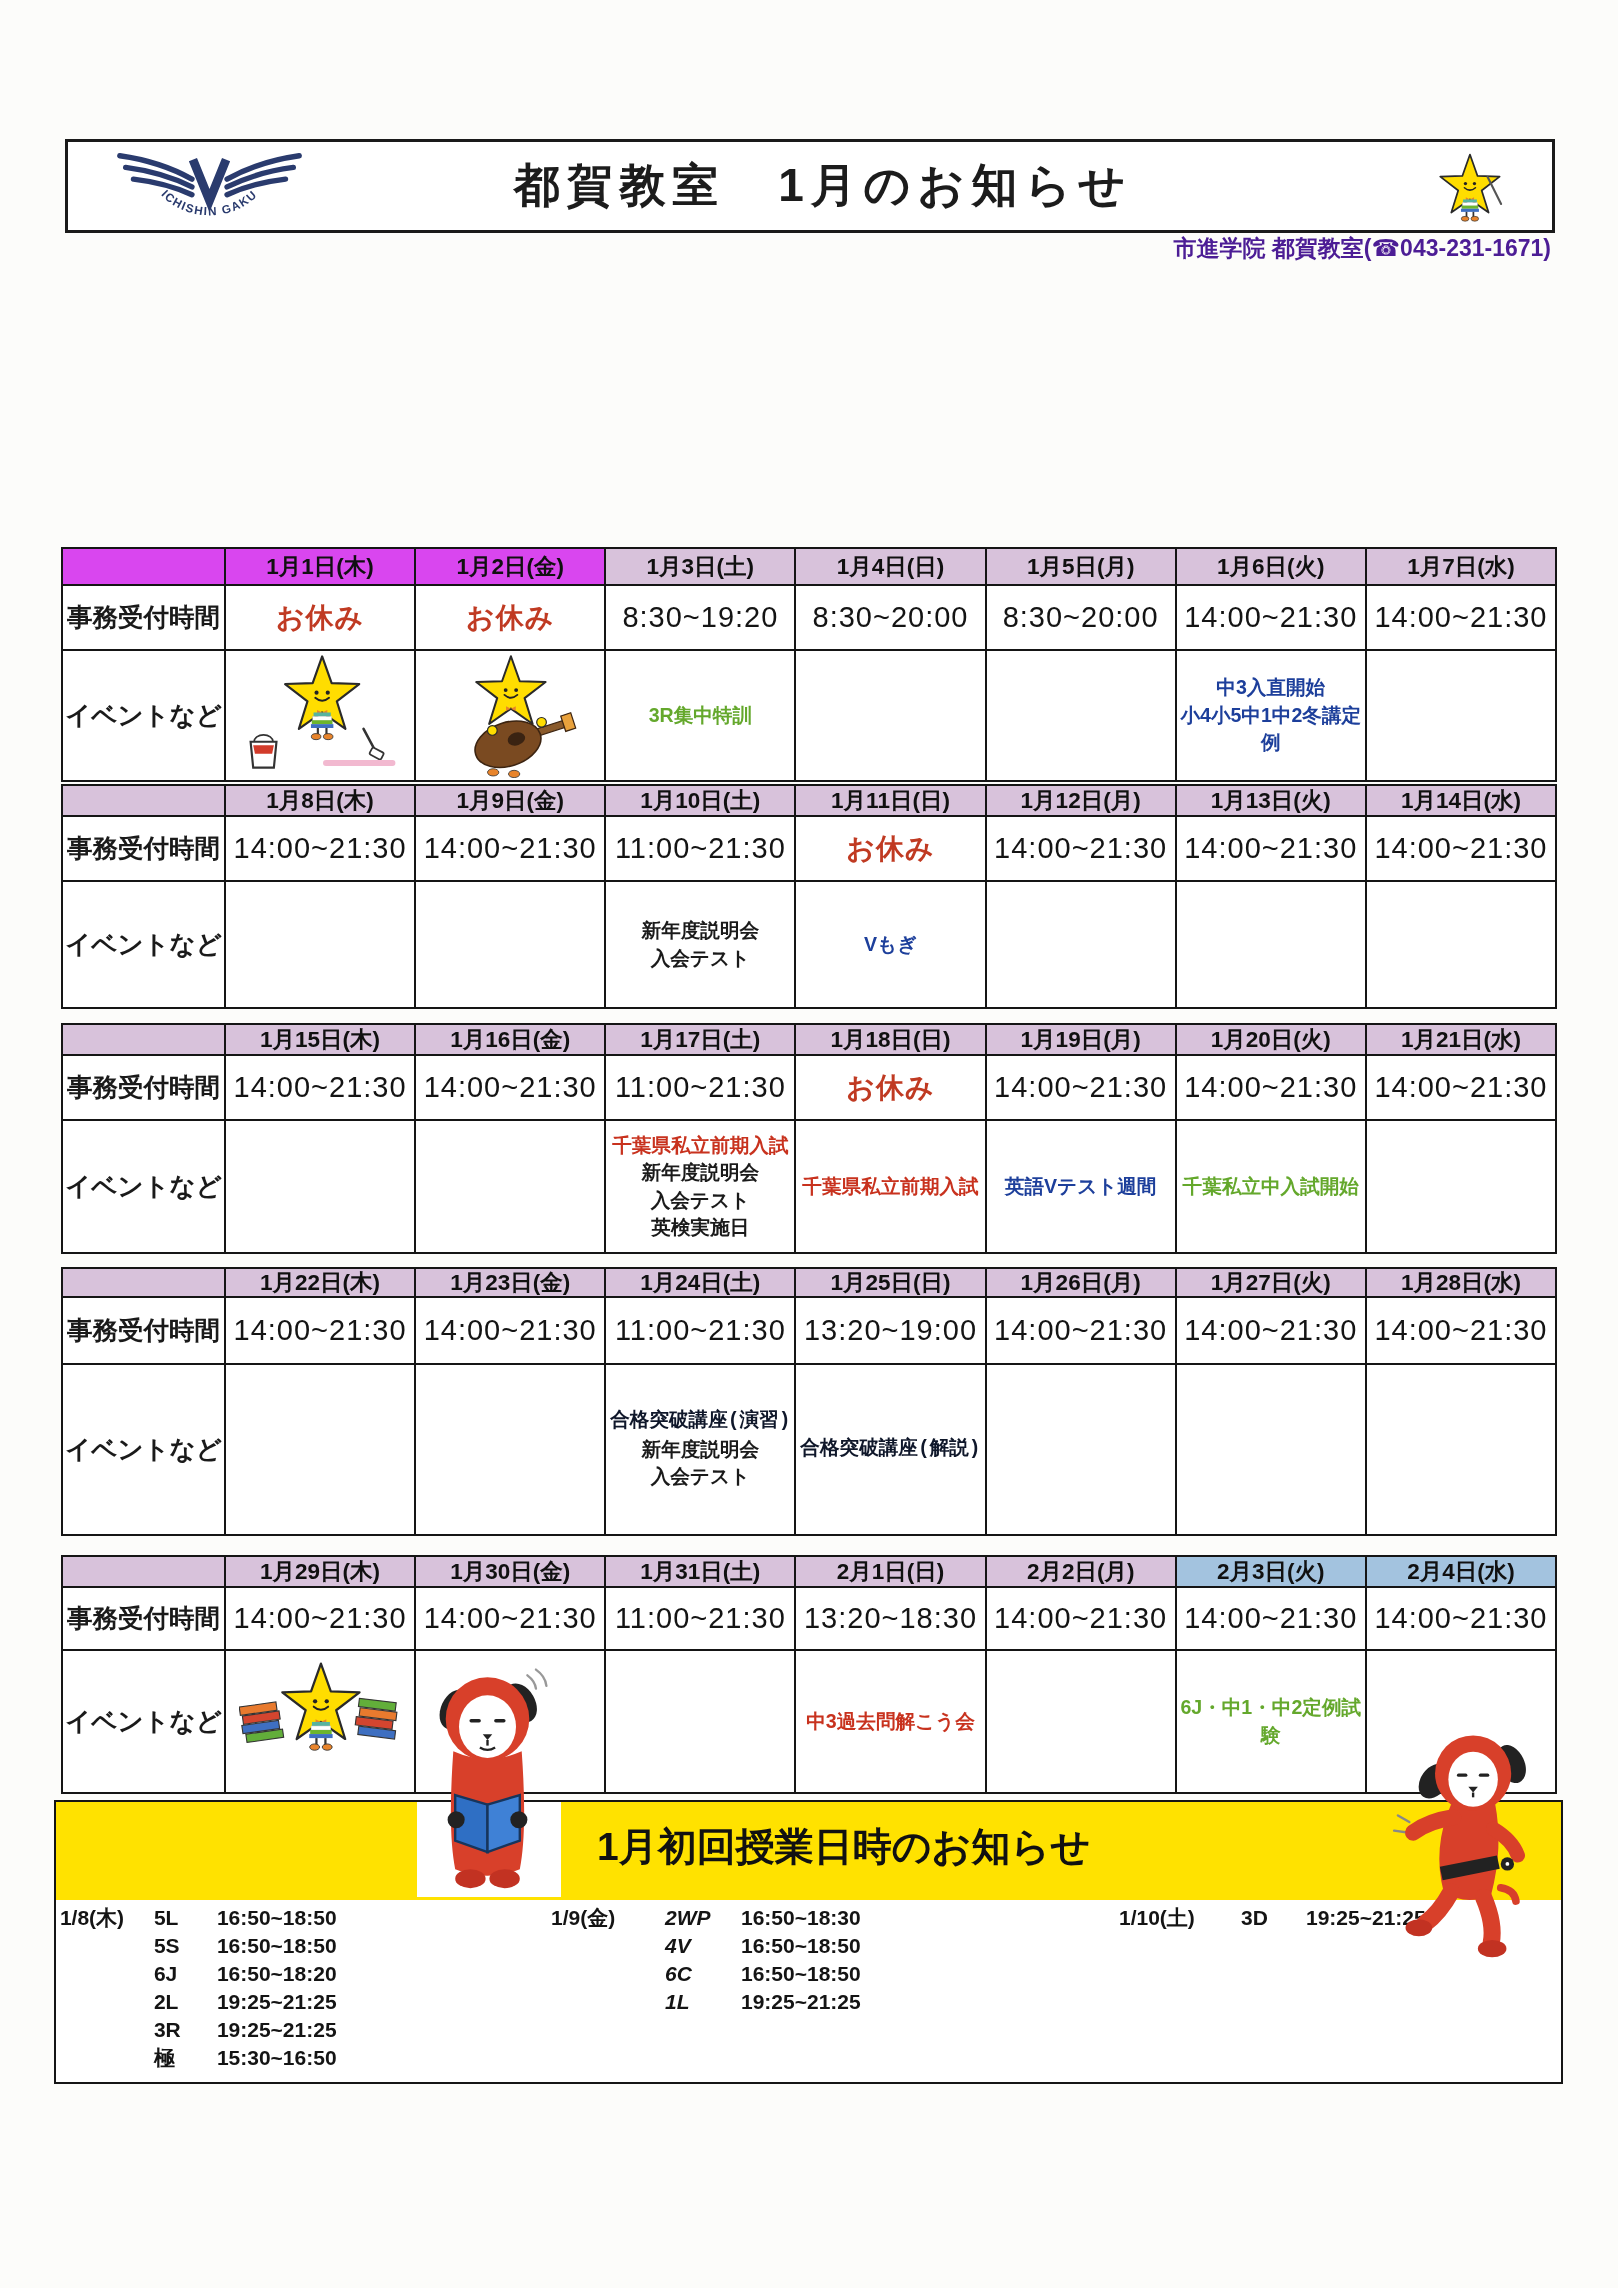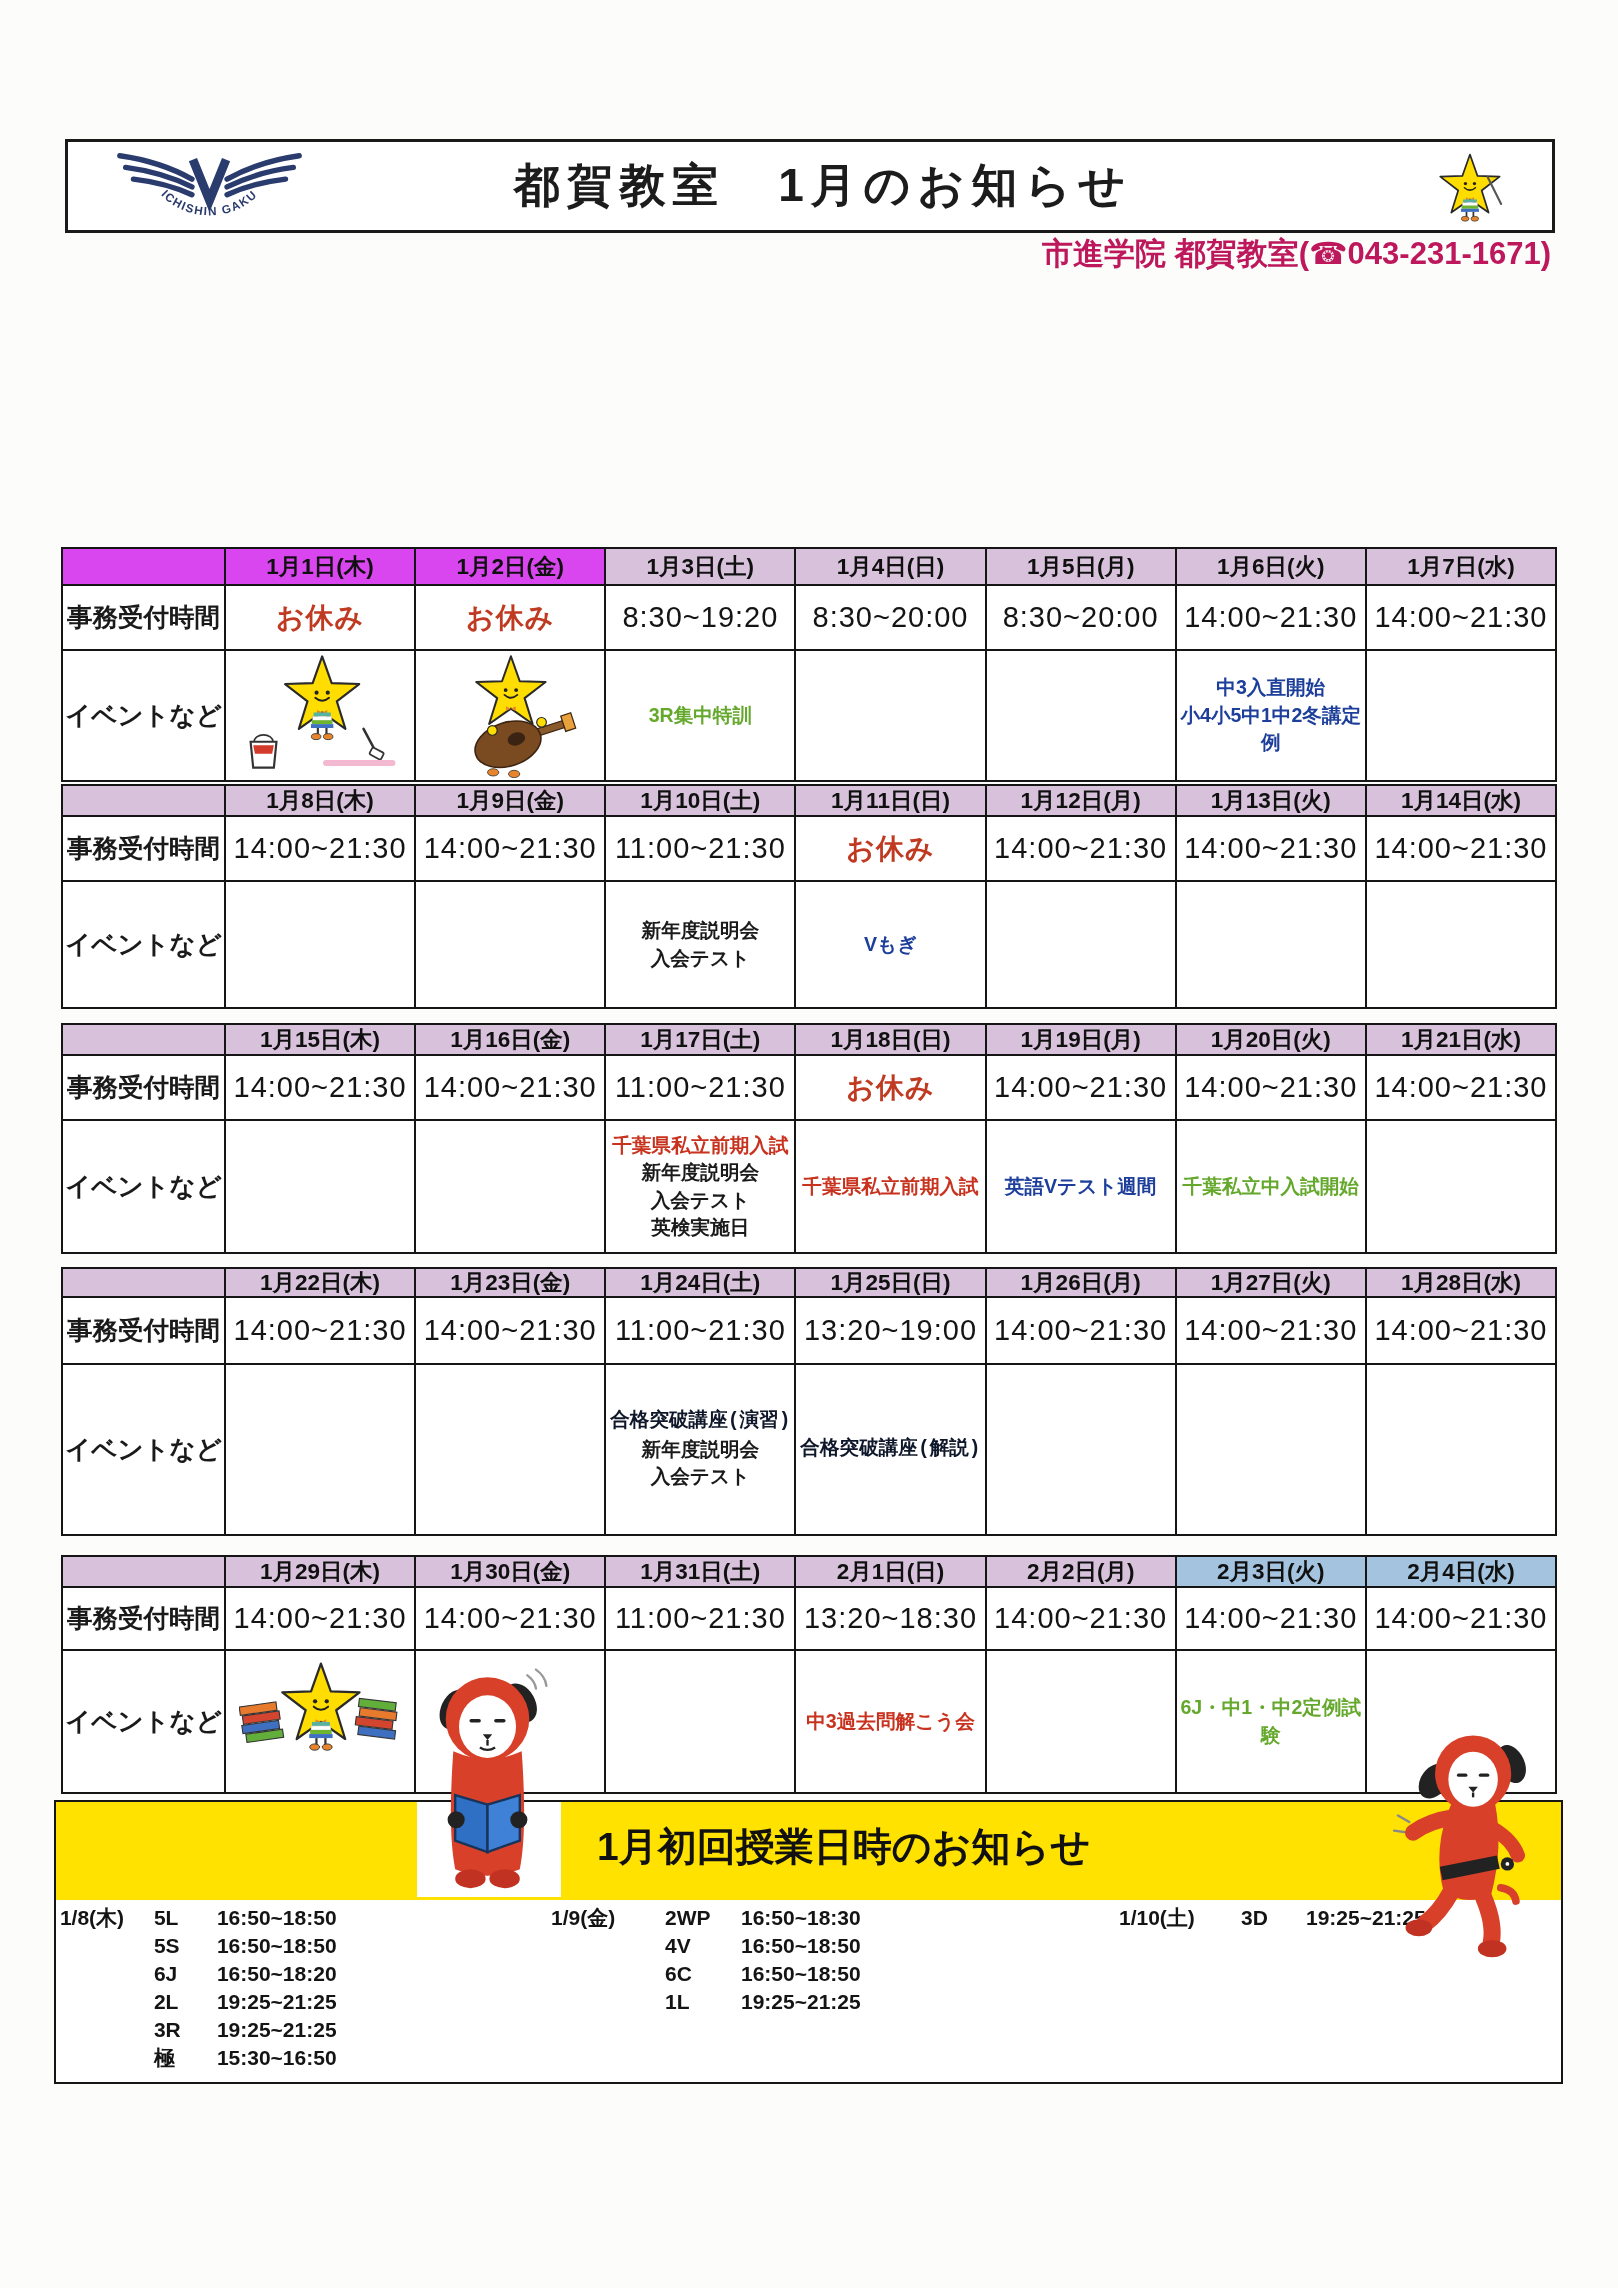--- a/index.html
+++ b/index.html
@@ -7,21 +7,21 @@
         font-family:"Liberation Sans","DejaVu Sans",sans-serif;color:#1a1a1a;overflow:hidden;}
 
   
   .header-box{position:absolute;left:65px;top:139px;width:1484px;height:88px;
               border:3.9px solid #1a1a1a;background:#fff;}
   .logo{position:absolute;left:23.5px;top:3.9px;}
   .page-title{position:absolute;left:0;top:0;width:100%;height:100%;
               display:flex;align-items:center;justify-content:center;
               font-size:46px;font-weight:bold;letter-spacing:6.9px;color:#1c1c1c;margin-left:13px;}
   .header-star{position:absolute;right:45px;top:5.9px;}
-  .subtitle{position:absolute;top:233px;right:67px;font-size:31px;font-weight:bold;color:#be185d;}
+  .subtitle{position:absolute;top:233px;right:67px;font-size:23px;font-weight:bold;color:#4c1d95;}
 
   
   .week{position:absolute;left:61px;width:1494px;display:grid;
         grid-template-columns:163px repeat(7,1fr);
         border-top:2.9px solid #151515;border-left:2.9px solid #151515;background:#fff;}
   .cell{border-right:2.9px solid #151515;border-bottom:2.9px solid #151515;
         display:flex;align-items:center;justify-content:center;text-align:center;min-width:0;}
   .hc{font-size:22.5px;font-weight:bold;color:#101010;}
   .hc-or{background:#d946ef;}
   .hc-lv{background:#D8C2DB;}
@@ -38,21 +38,21 @@
   .c-black{color:#1a1a1a;}
 
   
   .footer-box{position:absolute;left:54px;top:1800px;width:1505px;height:280px;
               border:2.9px solid #151515;background:#fff;}
   .banner{position:absolute;left:0;top:0;width:100%;height:98px;background:#FFE200;}
   .banner-title{position:absolute;left:541px;top:17.6px;font-size:39px;font-weight:bold;color:#111;}
   .sched{position:absolute;top:102px;font-size:21px;font-weight:bold;color:#141414;}
   .sched .srow{display:flex;line-height:28px;}
   .s1{left:3.9px;}  .s1 .sdate{width:94px;}  .s1 .scode{width:63px;}
-  .s2{left:495px;}.s2 .sdate{width:114px;} .s2 .scode{width:76px;}
+  .s2{left:495px;}.s2 .sdate{width:114px;} .s2 .scode{width:76px;font-style:italic;}
   .s3{left:1063px;}.s3 .sdate{width:122px;}.s3 .scode{width:65px;}
 
   .dog-backdrop{position:absolute;left:417px;top:1802px;width:144px;height:95px;background:#fff;}
   .abs{position:absolute;}
   .mascot{display:block;}
 </style>
 </head>
 <body>
 
 <div class="page">

